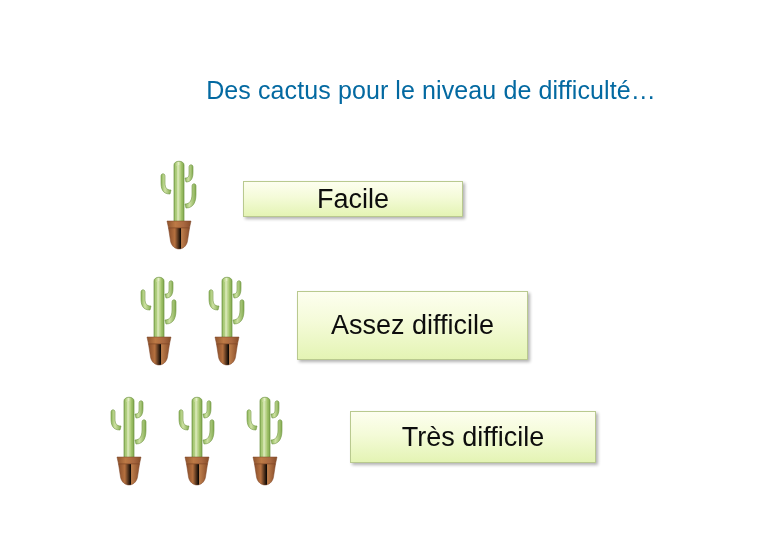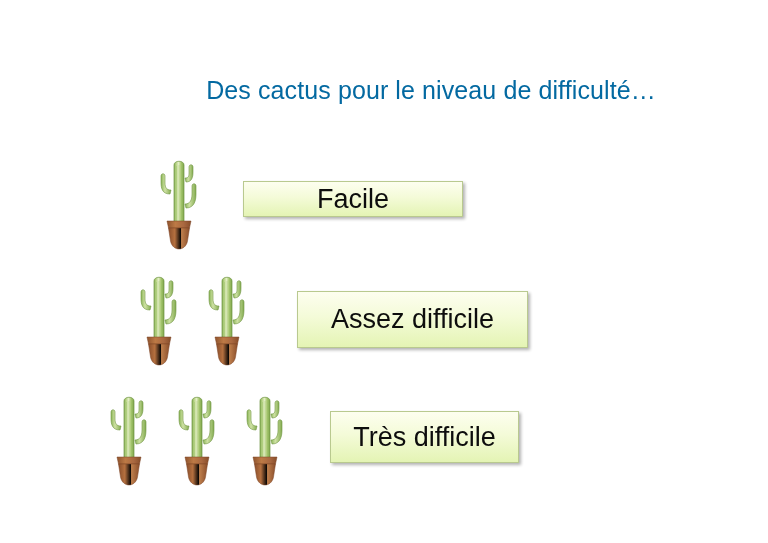--- a/index.html
+++ b/index.html
@@ -71,26 +71,26 @@
     font-weight: 400;
     white-space: nowrap;
   }
   .label-box-1 {
     left: 243px; top: 181px;
     width: 220px; height: 36px;
     font-size: 27px;
   }
   .label-box-2 {
     left: 297px; top: 291px;
-    width: 231px; height: 57px;
+    width: 231px; height: 69px;
     font-size: 27px;
   }
   .label-box-3 {
-    left: 330px; top: 411px;
-    width: 189px; height: 52px;
+    left: 350px; top: 411px;
+    width: 246px; height: 52px;
     font-size: 27px;
   }
 </style>
 </head>
 <body>
 
 <div class="slide">
 
   <div class="slide-title">Des cactus pour le niveau de difficulté…</div>
 

